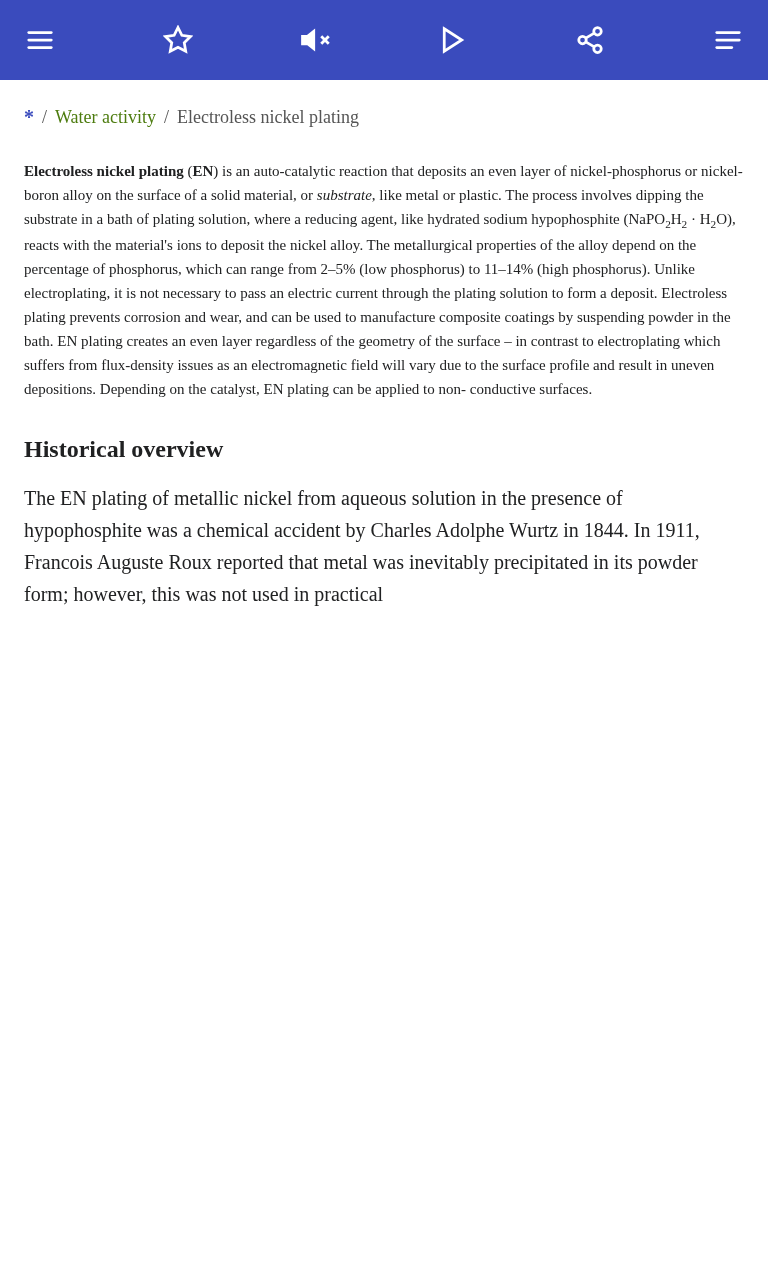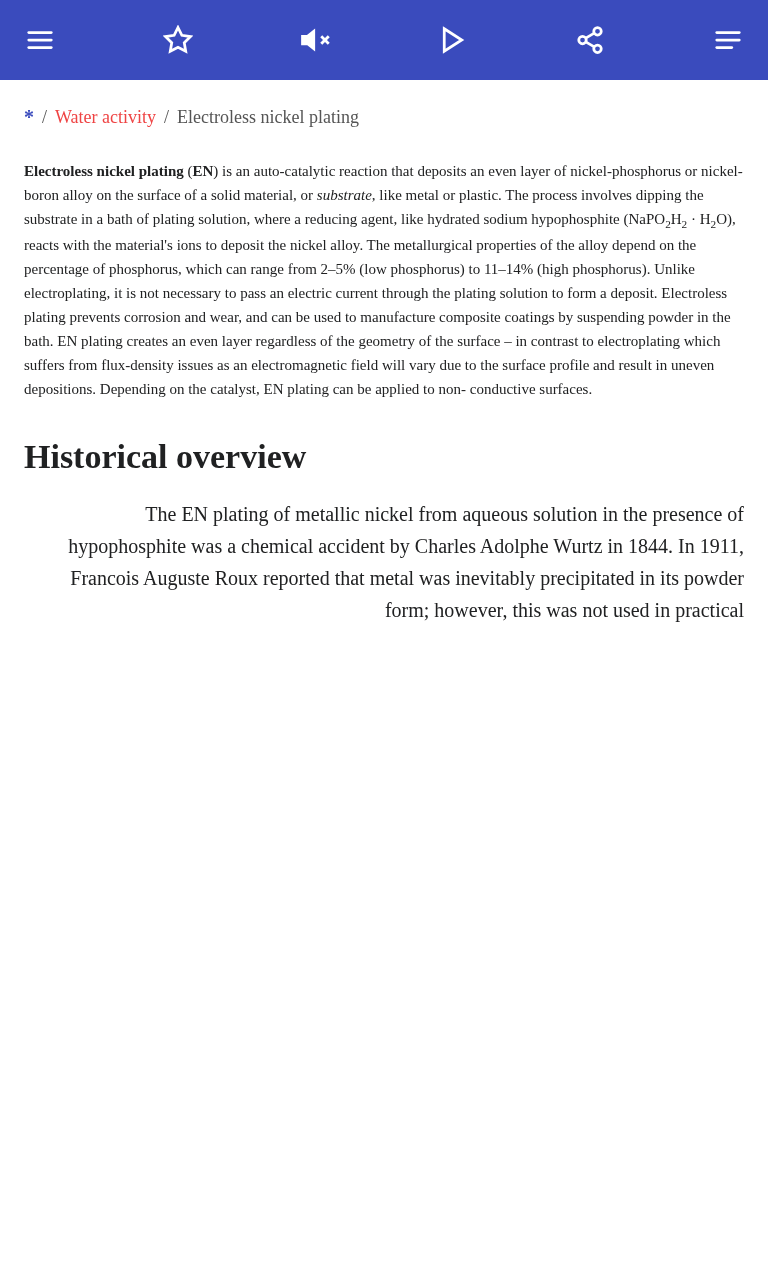--- a/index.html
+++ b/index.html
@@ -52,21 +52,21 @@
     .breadcrumb-star {
       color: #3a4bbd;
       font-size: 20px;
       font-weight: bold;
     }
     .breadcrumb-sep {
       color: #555;
       margin: 0 4px;
     }
     .breadcrumb-link {
-      color: #ef4444;
+      color: #4d7c0f;
       text-decoration: none;
       cursor: pointer;
     }
     .breadcrumb-current {
       color: #555;
     }
 
     
     .content {
       padding: 8px 24px 30px 24px;
@@ -80,31 +80,30 @@
 
     .intro-text strong {
       font-weight: bold;
     }
 
     .intro-text em {
       font-style: italic;
     }
 
     .section-heading {
-      font-size: 34px;
+      font-size: 24px;
       font-weight: bold;
       margin-bottom: 14px;
       margin-top: 22px;
       font-family: 'Linux Libertine', Georgia, serif;
     }
 
     .section-text {
       font-size: 20px;
       line-height: 1.6;
-      text-align: right;
     }
 
     sub {
       font-size: 0.75em;
       vertical-align: sub;
     }
   </style>
 </head>
 <body>
 

